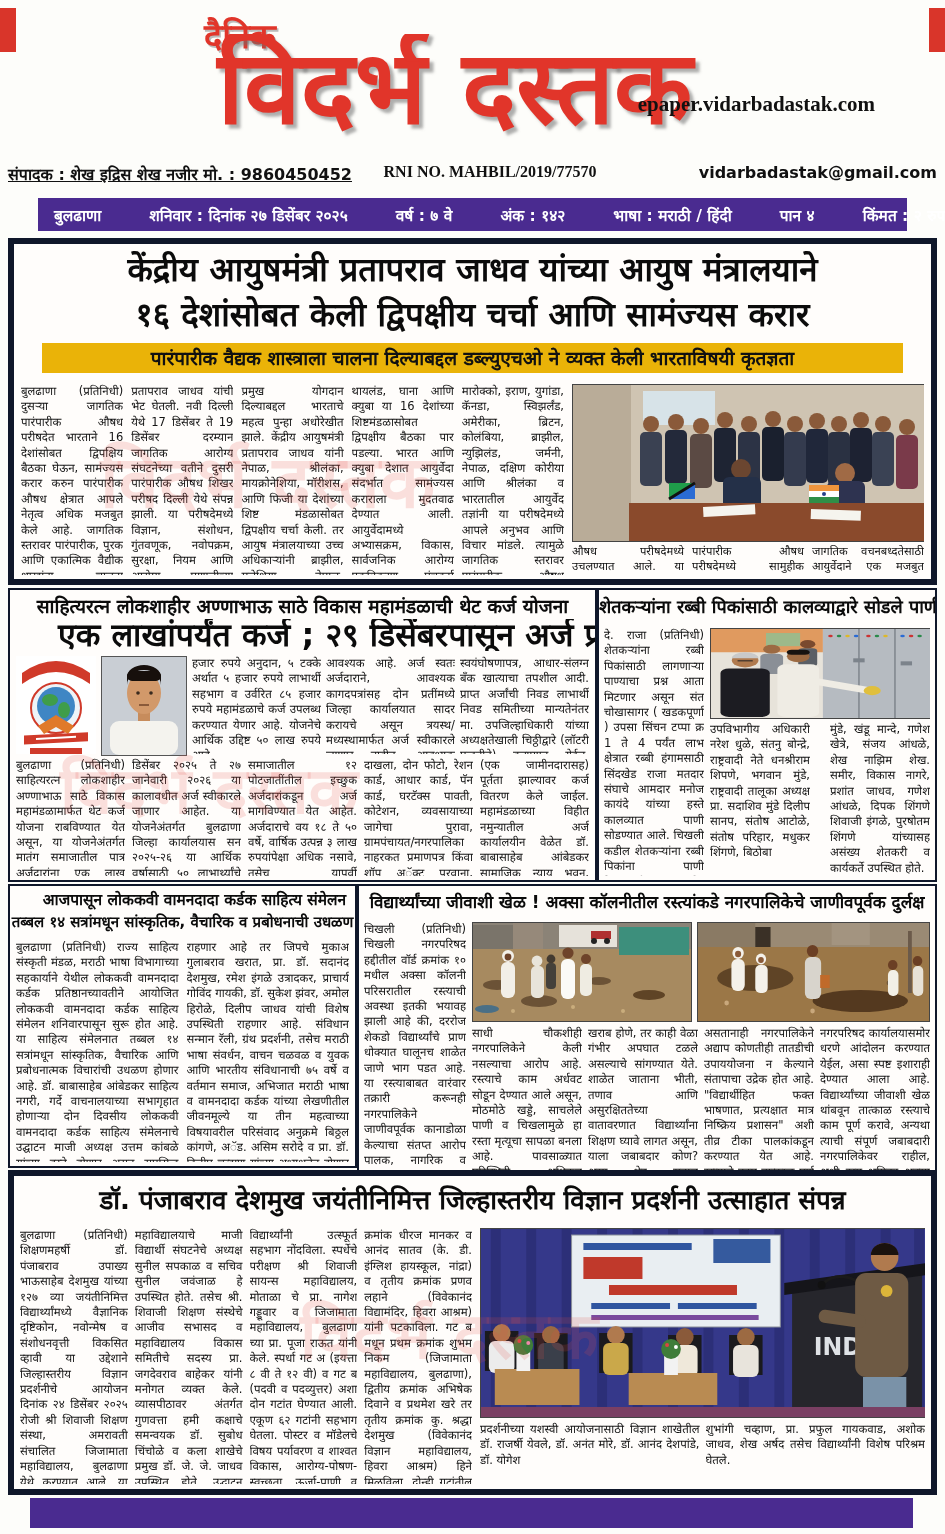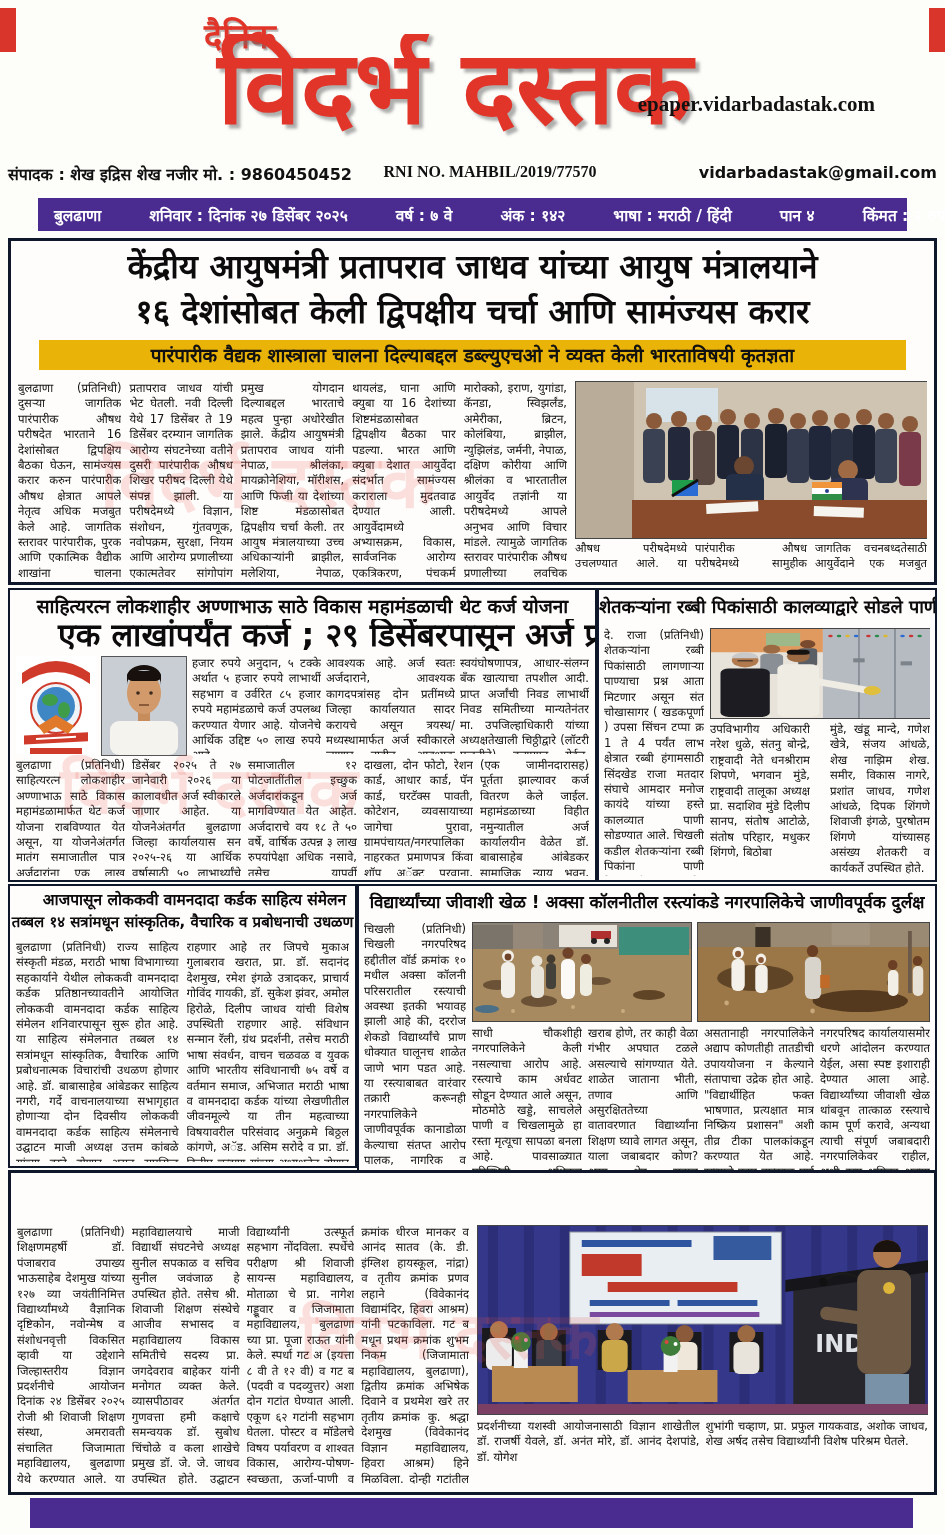--- a/index.html
+++ b/index.html
@@ -1,19 +1,19 @@
 <!DOCTYPE html>
 <html><head>
 <meta charset="utf-8">
 <style>
   html,body{margin:0;padding:0;background:#9a9a9a;}
   .page{position:relative;width:945px;height:1534px;background:#fdfdfa;overflow:hidden;
         font-family:"DejaVu Sans","Liberation Sans",sans-serif;color:#111;}
   .abs{position:absolute;}
-  .box{position:absolute;border:3px solid #0f172a;background:#fffdfb;box-sizing:border-box;}
+  .box{position:absolute;border:6px solid #0f172a;background:#fffdfb;box-sizing:border-box;}
   .hl{font-weight:bold;color:#0b0b0b;text-align:center;white-space:nowrap;overflow:hidden;}
   .ncols{display:flex;gap:8px;}
   .ncol{flex:1;overflow:hidden;text-align:justify;font-size:11.5px;line-height:1.34;color:#141414;}
   .red{color:#e1352a;}
   .wm{position:absolute;font-weight:bold;white-space:nowrap;color:rgba(225,80,70,.17);
       z-index:9;pointer-events:none;}
   .cornermark{position:absolute;width:16px;height:44px;background:#d9352a;top:8px;}
   .infobar{position:absolute;left:38px;top:198px;width:869px;height:33px;background:#4a2b90;
            color:#fff;display:flex;align-items:center;justify-content:space-between;
            padding:0 16px;box-sizing:border-box;font-weight:bold;font-size:15.5px;white-space:nowrap;gap:48px;}
@@ -28,21 +28,21 @@
 
 <div class="page">
 
   <div class="cornermark" style="left:0;"></div>
   <div class="cornermark" style="left:929px;"></div>
 
   <div class="abs red" style="left:140px;top:12px;width:200px;font-size:34px;font-weight:bold;text-align:center;text-shadow:1.5px 1.5px 0 #bbb;">दैनिक</div>
   <div class="abs red" style="left:25px;top:34px;width:860px;font-size:102px;line-height:1.06;font-weight:bold;text-align:center;white-space:nowrap;overflow:hidden;text-shadow:4px 4px 3px rgba(110,110,110,.55);">विदर्भ दस्तक</div>
   <div class="abs" style="right:70px;top:92px;font-size:21px;font-weight:bold;font-family:'Liberation Serif',serif;">epaper.vidarbadastak.com</div>
 
-  <div class="abs" style="left:8px;top:163px;font-size:16px;font-weight:bold;">संपादक : शेख इद्रिस शेख नजीर मो. : 9860450452</div>
+  <div class="abs" style="left:8px;top:163px;font-size:16px;font-weight:bold;text-decoration:underline;">संपादक : शेख इद्रिस शेख नजीर मो. : 9860450452</div>
   <div class="abs" style="left:350px;top:163px;width:280px;text-align:center;font-size:16px;font-weight:bold;font-family:'Liberation Serif',serif;">RNI NO. MAHBIL/2019/77570</div>
   <div class="abs" style="right:8px;top:163px;font-size:16px;font-weight:bold;">vidarbadastak@gmail.com</div>
 
   <div class="infobar">
     <span>बुलढाणा</span>
     <span>शनिवार : दिनांक २७ डिसेंबर २०२५</span>
     <span>वर्ष : ७ वे</span>
     <span>अंक : १४२</span>
     <span>भाषा : मराठी / हिंदी</span>
     <span>पान ४</span>
@@ -274,20 +274,21 @@
           <div class="ncol">साधी चौकशीही नगरपालिकेने केली नसल्याचा आरोप आहे. रस्त्याचे काम अर्धवट सोडून देण्यात आले असून, मोठमोठे खड्डे, साचलेले पाणी व चिखलामुळे हा रस्ता मृत्यूचा सापळा बनला आहे. पावसाळ्यात परिस्थिती अधिकच विदारक झाली होती. अनेक विद्यार्थी घसरून पडणे, दुखापत होणे, कपडे व पुस्तके चिखलात</div>
           <div class="ncol">खराब होणे, तर काही वेळा गंभीर अपघात टळले असल्याचे सांगण्यात येते. शाळेत जाताना भीती, तणाव आणि असुरक्षिततेच्या वातावरणात विद्यार्थ्यांना शिक्षण घ्यावे लागत असून, याला जबाबदार कोण? असा थेट सवाल नागरिकांकडून उपस्थित केला जात आहे. विद्यार्थ्यांची सुरक्षितता, आरोग्य आणि भविष्य धोक्यात</div>
           <div class="ncol">असतानाही नगरपालिकेने अद्याप कोणतीही तातडीची उपाययोजना न केल्याने संतापाचा उद्रेक होत आहे. "विद्यार्थीहित फक्त भाषणात, प्रत्यक्षात मात्र निष्क्रिय प्रशासन" अशी तीव्र टीका पालकांकडून करण्यात येत आहे. रस्त्याचे काम तात्काळ पूर्ण न केल्यास पालक, नागरिक व शाळा प्रशासनाच्या वतीने तीव्र आंदोलन छेडले जाईल,</div>
           <div class="ncol">नगरपरिषद कार्यालयासमोर धरणे आंदोलन करण्यात येईल, असा स्पष्ट इशाराही देण्यात आला आहे. विद्यार्थ्यांच्या जीवाशी खेळ थांबवून तात्काळ रस्त्याचे काम पूर्ण करावे, अन्यथा त्याची संपूर्ण जबाबदारी नगरपालिकेवर राहील, अशी ठाम भूमिका अक्सा कॉलनीतील नागरिकांनी घेतली आहे.</div>
         </div>
       </div>
     </div>
   </div>
 
   <div class="box" style="left:8px;top:1170px;width:929px;height:325px;">
+    <div class="hl" style="margin-top:4px;font-size:26px;line-height:40px;">डॉ. पंजाबराव देशमुख जयंतीनिमित्त जिल्हास्तरीय विज्ञान प्रदर्शनी उत्साहात संपन्न</div>
     <div class="abs" style="left:6px;right:6px;top:52px;bottom:5px;display:flex;gap:8px;">
       <div class="ncols" style="flex:none;width:452px;gap:7px;">
         <div class="ncol">बुलढाणा (प्रतिनिधी) शिक्षणमहर्षी डॉ. पंजाबराव उपाख्य भाऊसाहेब देशमुख यांच्या १२७ व्या जयंतीनिमित्त विद्यार्थ्यांमध्ये वैज्ञानिक दृष्टिकोन, नवोन्मेष व संशोधनवृत्ती विकसित व्हावी या उद्देशाने जिल्हास्तरीय विज्ञान प्रदर्शनीचे आयोजन दिनांक २४ डिसेंबर २०२५ रोजी श्री शिवाजी शिक्षण संस्था, अमरावती संचालित जिजामाता महाविद्यालय, बुलढाणा येथे करण्यात आले. या विज्ञान प्रदर्शनीचे अध्यक्ष महाविद्यालयाचे प्राचार्य डॉ. नितीन चांगोले होते, तर उद्घाटन शिक्षणाधिकारी अनिल आकाळ यांच्या हस्ते झाले. त्यांनी विद्यार्थ्यांना विज्ञान व तंत्रज्ञानाच्या क्षेत्रातील संधींबाबत मार्गदर्शन केले. कार्यक्रमास प्रमुख उपस्थितीत</div>
         <div class="ncol">महाविद्यालयाचे माजी विद्यार्थी संघटनेचे अध्यक्ष सुनील सपकाळ व सचिव सुनील जवंजाळ हे उपस्थित होते. तसेच श्री. शिवाजी शिक्षण संस्थेचे आजीव सभासद व महाविद्यालय विकास समितीचे सदस्य प्रा. जगदेवराव बाहेकर यांनी मनोगत व्यक्त केले. व्यासपीठावर अंतर्गत गुणवत्ता हमी कक्षाचे समन्वयक डॉ. सुबोध चिंचोळे व कला शाखेचे प्रमुख डॉ. जे. जे. जाधव उपस्थित होते. उद्घाटन सत्राचे प्रास्ताविक विज्ञान शाखेचे प्रमुख डॉ. संतोष जंभाले यांनी केले. सूत्रसंचालन जिल्हास्तरीय विज्ञान प्रदर्शनीचे समन्वयक डॉ. विकास पहुरकर यांनी केले, तर आभार प्रदर्शन जयंती उत्सवाचे संयोजक प्रा. रामेश्वर बनकर यांनी केले. या प्रदर्शनीत जिल्ह्यातील विविध शाळा व महाविद्यालयांतील</div>
         <div class="ncol">विद्यार्थ्यांनी उत्स्फूर्त सहभाग नोंदविला. स्पर्धेचे परीक्षण श्री शिवाजी सायन्स महाविद्यालय, मोताळा चे प्रा. नागेश गड्डूवार व जिजामाता महाविद्यालय, बुलढाणा च्या प्रा. पूजा राऊत यांनी केले. स्पर्धा गट अ (इयत्ता ८ वी ते १२ वी) व गट ब (पदवी व पदव्युत्तर) अशा दोन गटांत घेण्यात आली. एकूण ६२ गटांनी सहभाग घेतला. पोस्टर व मॉडेलचे विषय पर्यावरण व शाश्वत विकास, आरोग्य-पोषण-स्वच्छता, ऊर्जा-पाणी व नैसर्गिक संसाधन संवर्धन, डिजिटल तंत्रज्ञान व कृत्रिम बुद्धिमत्ता, कृषी-ग्रामीण व औद्योगिक विकास तसेच विज्ञान व तंत्रज्ञानातील नवोपक्रम असे होते. गट अ मधून प्रथम क्रमांक प्रणव वाकोडे (श्री नारायण महाराज विद्यालय, आंबेटाकळी), द्वितीय</div>
         <div class="ncol">क्रमांक धीरज मानकर व आनंद सातव (के. डी. इंग्लिश हायस्कूल, नांद्रा) व तृतीय क्रमांक प्रणव लहाने (विवेकानंद विद्यामंदिर, हिवरा आश्रम) यांनी पटकाविला. गट ब मधून प्रथम क्रमांक शुभम निकम (जिजामाता महाविद्यालय, बुलढाणा), द्वितीय क्रमांक अभिषेक दिवाने व प्रथमेश खरे तर तृतीय क्रमांक कु. श्रद्धा देशमुख (विवेकानंद विज्ञान महाविद्यालय, हिवरा आश्रम) हिने मिळविला. दोन्ही गटांतील प्रथम, द्वितीय व तृतीय क्रमांकासाठी अनुक्रमे २०००, १५०० व १००० रुपये रोख व सन्मानचिन्ह देण्यात आले. पारितोषिकांचे वितरण प्रा. नितीन पाटील, माजी प्राध्यापक डॉ. एम. डी. जाधव डॉ. संतोष कुंभारे, डॉ. विकास पहुरकर व प्रा. रामेश्वर</div>
       </div>
       <div style="flex:1;display:flex;flex-direction:column;overflow:hidden;">
         <svg width="100%" height="188" viewBox="0 0 452 188" preserveAspectRatio="none" style="border:1px solid #444;">
           <rect width="452" height="188" fill="#35388a"></rect>

